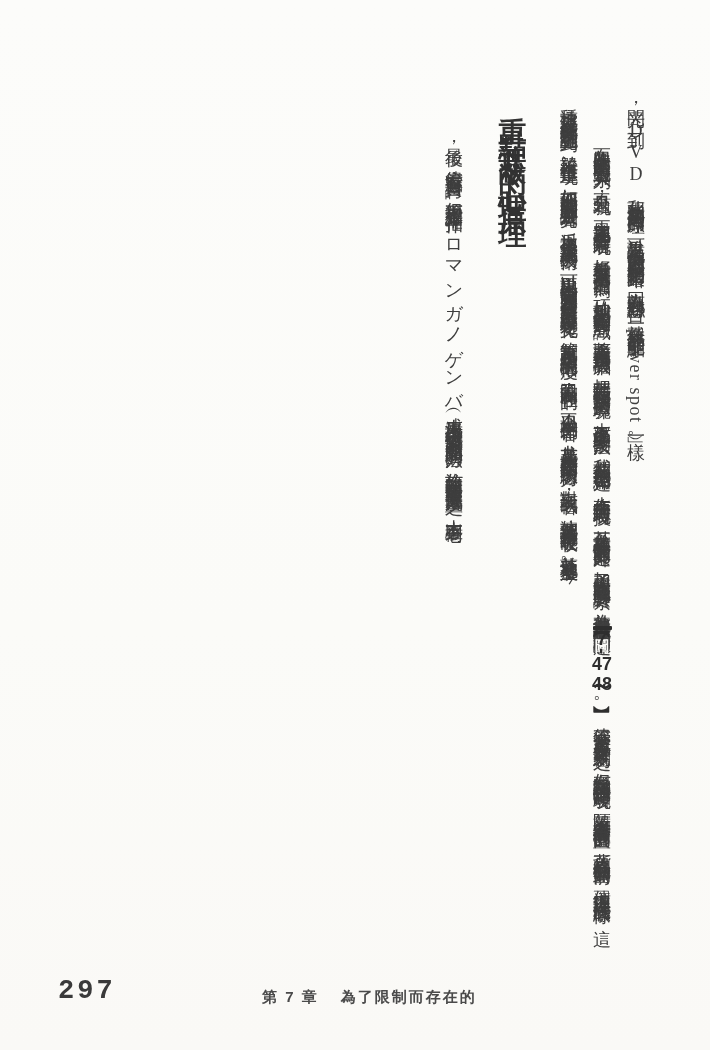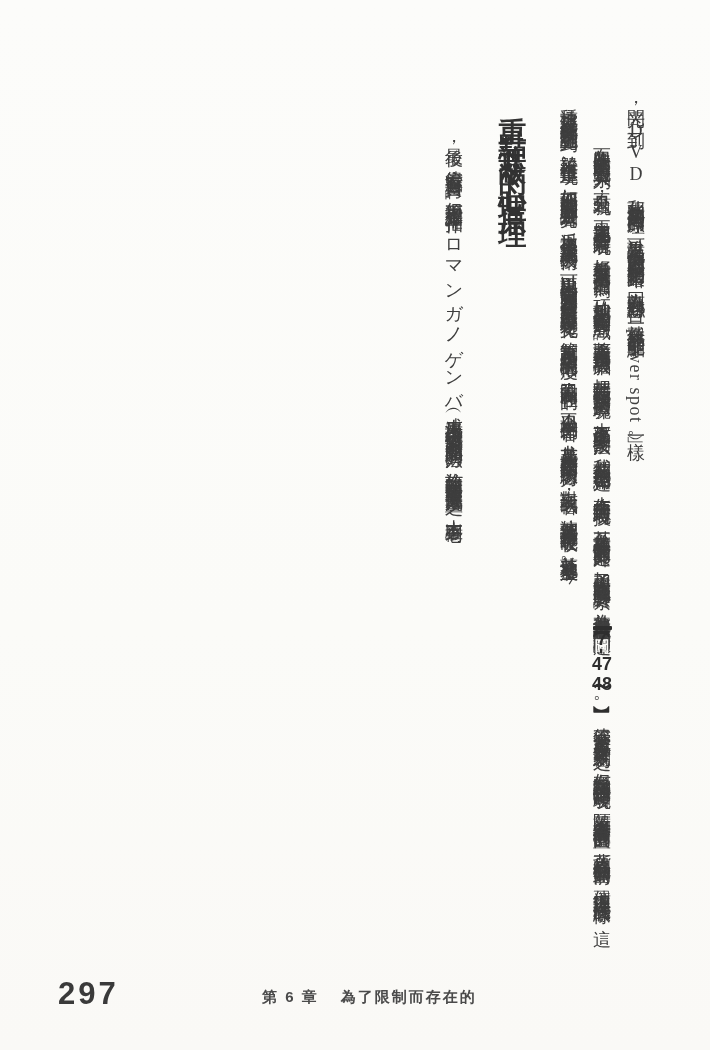--- a/index.html
+++ b/index.html
@@ -51,23 +51,23 @@
     font-family: "Liberation Sans", "DejaVu Sans", sans-serif;
     font-weight: bold;
     font-size: 28px;
     line-height: 48px;
     letter-spacing: 13px;
     color: #323232;
   }
   .footer-pagenum {
     position: absolute;
     left: 58px; top: 976px;
-    font-family: Liberation Sans, sans-serif;
+    font-family: Liberation Mono, monospace;
     font-weight: bold;
-    font-size: 31px;
+    font-size: 27px;
     letter-spacing: 3px;
     color: #3a3a3a;
   }
   .footer-chapter {
     position: absolute;
     left: 262px; top: 988px;
     font-family: "Liberation Sans", "DejaVu Sans", sans-serif;
     font-weight: bold;
     font-size: 15px;
     letter-spacing: 2px;
@@ -87,15 +87,15 @@
     <p class="para-indent"><span>而矢吹健太朗作畫的『出包王女』系列，不只是乳頭，更完美地運用了各種若隱若現、好像看得到但又看不清楚的描寫，巧妙地利用人類的錯覺和深層意識，將畫面直接傳送到讀者大腦，把若隱若現技巧發揮到了藝術的境界。本部作品多采多姿的技法，我們在其他章節也已介紹過；本作中的若隱若現技巧，甚至在故事和賣肉情節的樂趣外，加入了錯覺圖和隱藏圖的解謎要素，為其他漫畫展現了一種全新的閱讀樂趣</span><span class="fig-ref"><span>【</span><span class="fig-icon">圖</span><span class="tcy">7</span><span>-</span><span class="tcy">47</span><span>〜</span><span class="tcy">48</span><span>】</span></span><span>。儘管不清楚究竟有多少是作者刻意為之，但有粉絲在閱讀這部作品時發現，若隔著光線去看繪有內褲的畫面，背頁的線條就會印到前面，使內褲上浮現「魔法的線條」。這種透寫現象只能在紙質較差的雜誌上見到，於單行本上很難重現。如何把不能被看到的匠心讓別人看見，反過來把修正當成表現工具的技術，可以說正是因為有管制和規定的存在才會發展出來的日本漫畫之獨特文化。管制原本是為了縮限表現的幅度，為了限制而存在的，不過日本的創作者，尤其是成人和賣肉系作品作家的想像力、對表現的執著，讓他們甚至連修正都能吸收，並蓬勃地發展至今。</span></p>
 
     <h2 class="section-heading">重點遮蔽的心理原理</h2>
 
     <p class="para-indent para-final"><span>最後，儘管有點自賣自誇，但筆者想介紹一下拙作『エロマンガノゲンバ（成人漫畫工作現場）』解決封面不能露點問題的方法。該作的封面是由筆者最尊敬的成人漫畫之一，山本直樹老</span></p>
 
   </div>
 
   <div class="footer-pagenum">297</div>
 
-  <div class="footer-chapter"><span>第 6 章</span><span class="chapter-gap"></span><span>為了限制而存在的</span></div>
+  <div class="footer-chapter"><span>第 7 章</span><span class="chapter-gap"></span><span>為了限制而存在的</span></div>
 
 </div>
 
 </body></html>

